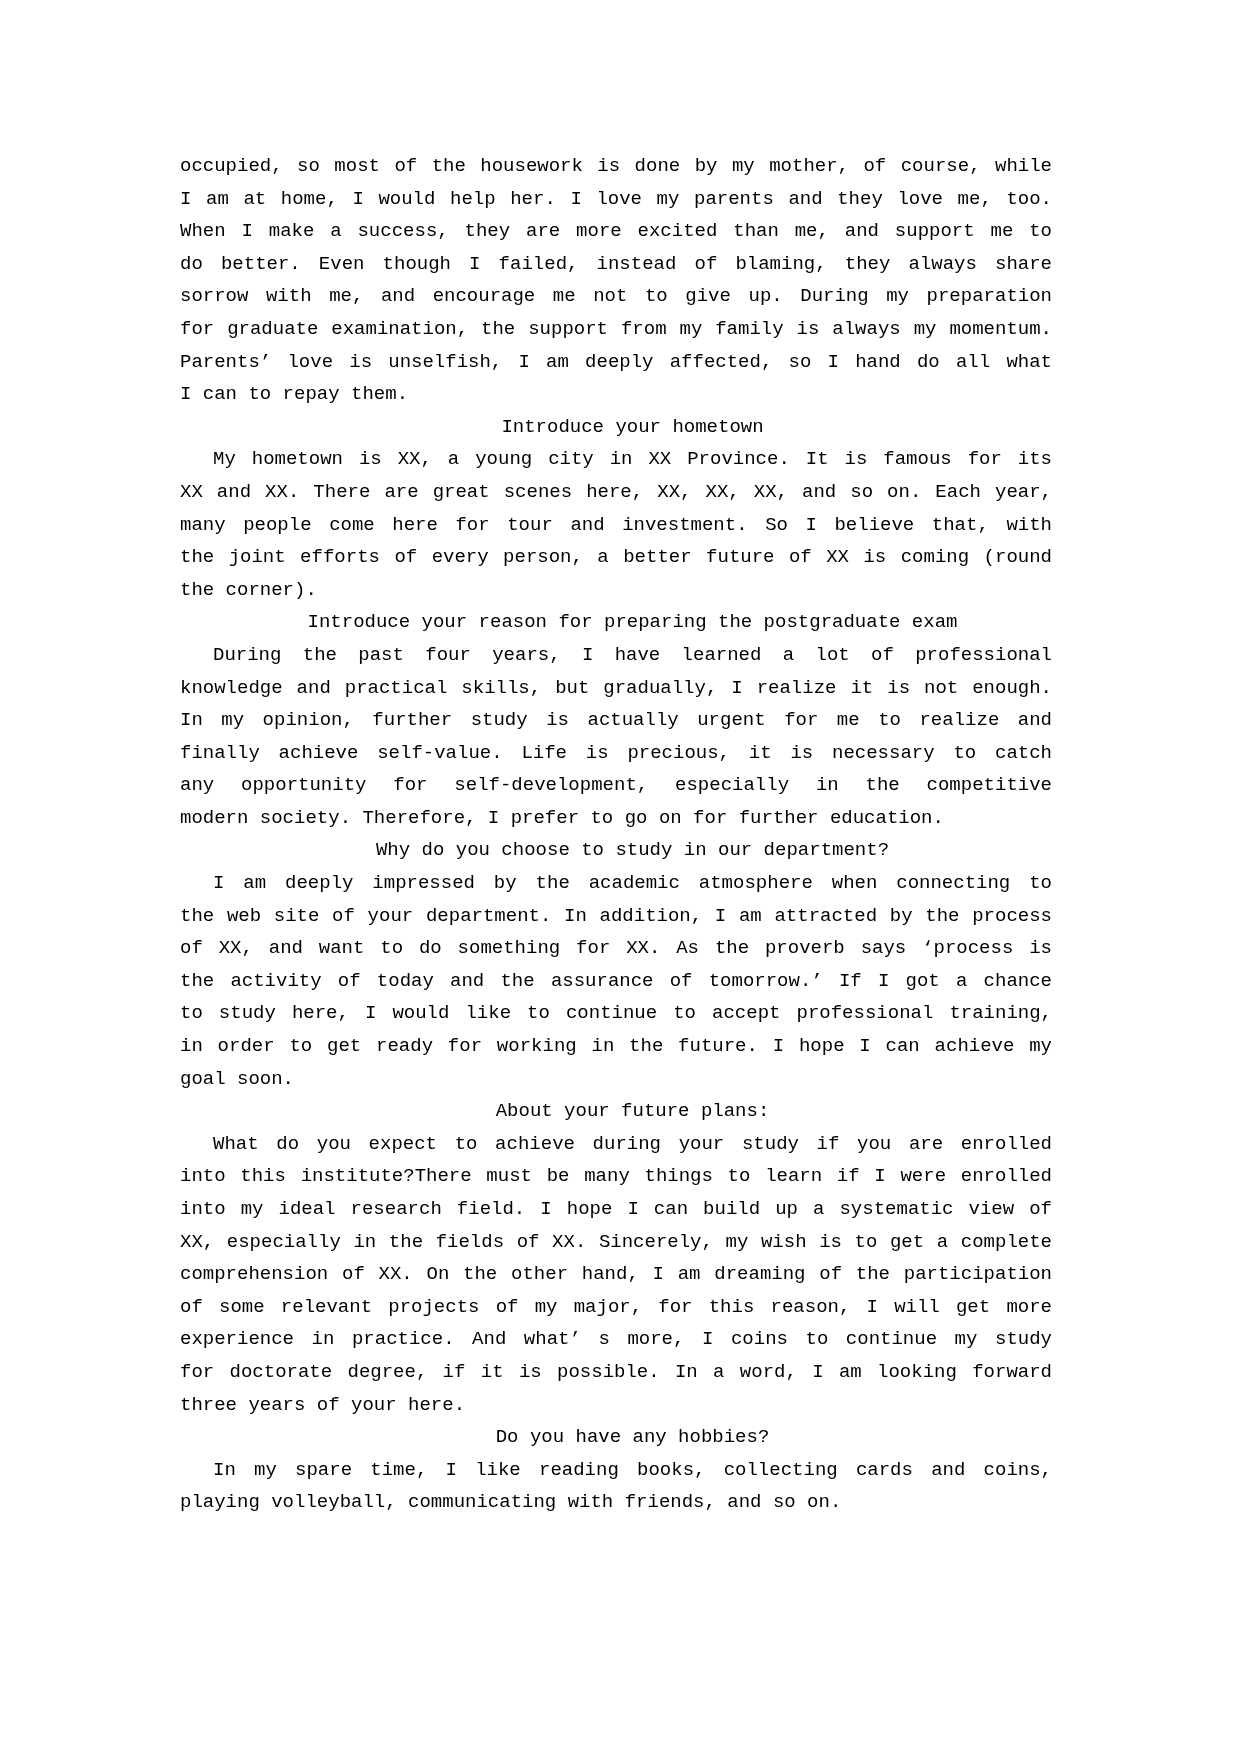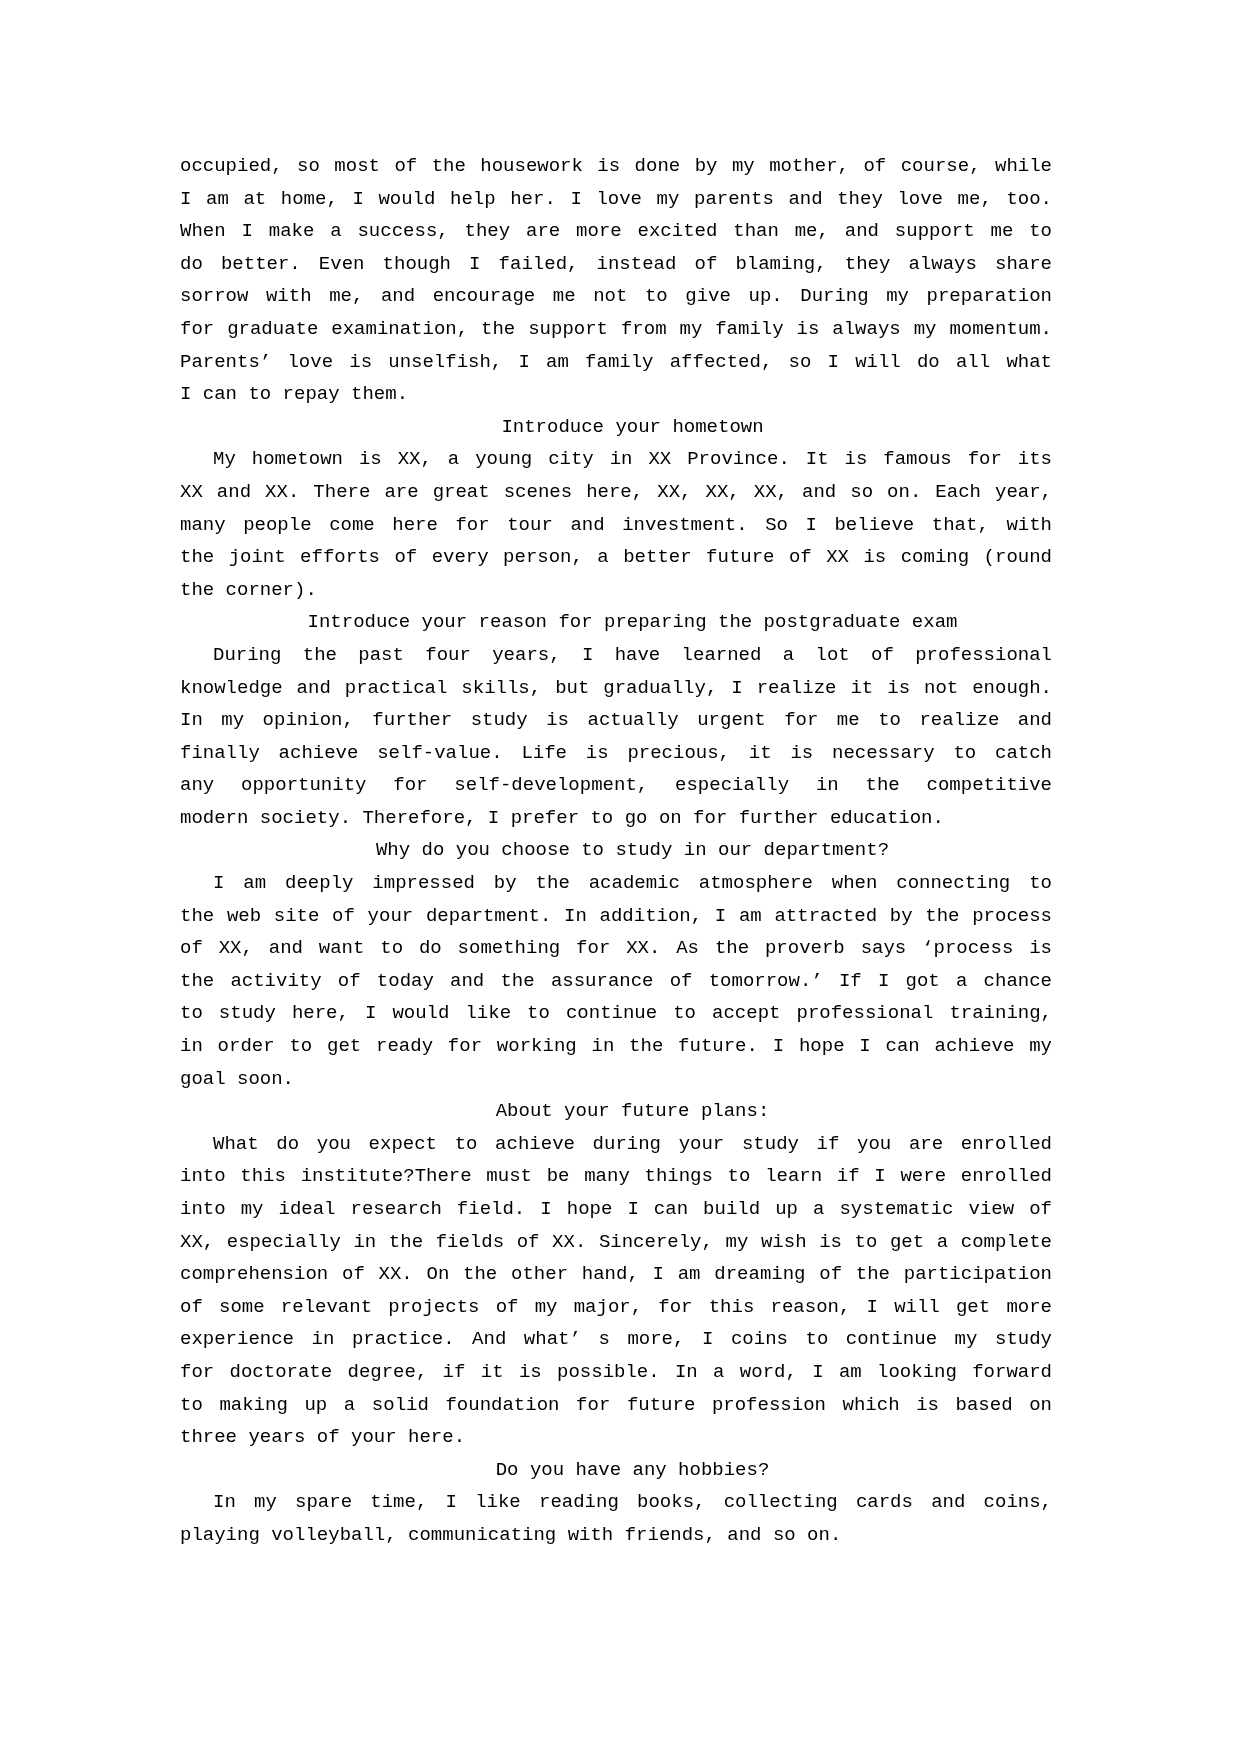--- a/index.html
+++ b/index.html
@@ -43,21 +43,21 @@
 <body>
 
 <div class="page">
   <div class="text-body" id="text-body" style="color: rgb(0, 0, 0);">
       <div class="line j">occupied, so most of the housework is done by my mother, of course, while</div>
       <div class="line j">I am at home, I would help her. I love my parents and they love me, too.</div>
       <div class="line j">When I make a success, they are more excited than me, and support me to</div>
       <div class="line j">do better. Even though I failed, instead of blaming, they always share</div>
       <div class="line j">sorrow with me, and encourage me not to give up. During my preparation</div>
       <div class="line j">for graduate examination, the support from my family is always my momentum.</div>
-      <div class="line j">Parents’ love is unselfish, I am family affected, so I will do all what</div>
+      <div class="line j">Parents’ love is unselfish, I am deeply affected, so I hand do all what</div>
       <div class="line">I can to repay them.</div>
       <div class="line ind">Introduce your hometown</div>
       <div class="line j ind">My hometown is XX, a young city in XX Province. It is famous for its</div>
       <div class="line j">XX and XX. There are great scenes here, XX, XX, XX, and so on. Each year,</div>
       <div class="line j">many people come here for tour and investment. So I believe that, with</div>
       <div class="line j">the joint efforts of every person, a better future of XX is coming (round</div>
       <div class="line">the corner).</div>
       <div class="line ind">Introduce your reason for preparing the postgraduate exam</div>
       <div class="line j ind">During the past four years, I have learned a lot of professional</div>
       <div class="line j">knowledge and practical skills, but gradually, I realize it is not enough.</div>
@@ -75,19 +75,18 @@
       <div class="line">goal soon.</div>
       <div class="line ind">About your future plans:</div>
       <div class="line j ind">What do you expect to achieve during your study if you are enrolled</div>
       <div class="line j">into this institute?There must be many things to learn if I were enrolled</div>
       <div class="line j">into my ideal research field. I hope I can build up a systematic view of</div>
       <div class="line j">XX, especially in the fields of XX. Sincerely, my wish is to get a complete</div>
       <div class="line j">comprehension of XX. On the other hand, I am dreaming of the participation</div>
       <div class="line j">of some relevant projects of my major, for this reason, I will get more</div>
       <div class="line j">experience in practice. And what’ s more, I coins to continue my study</div>
       <div class="line j">for doctorate degree, if it is possible. In a word, I am looking forward</div>
-      <div class="line j">to making up a solid foundation for future profession which is based on</div>
       <div class="line">three years of your here.</div>
       <div class="line ind">Do you have any hobbies?</div>
       <div class="line j ind">In my spare time, I like reading books, collecting cards and coins,</div>
       <div class="line">playing volleyball, communicating with friends, and so on.</div>
     </div>
 </div>
 
 </body></html>

